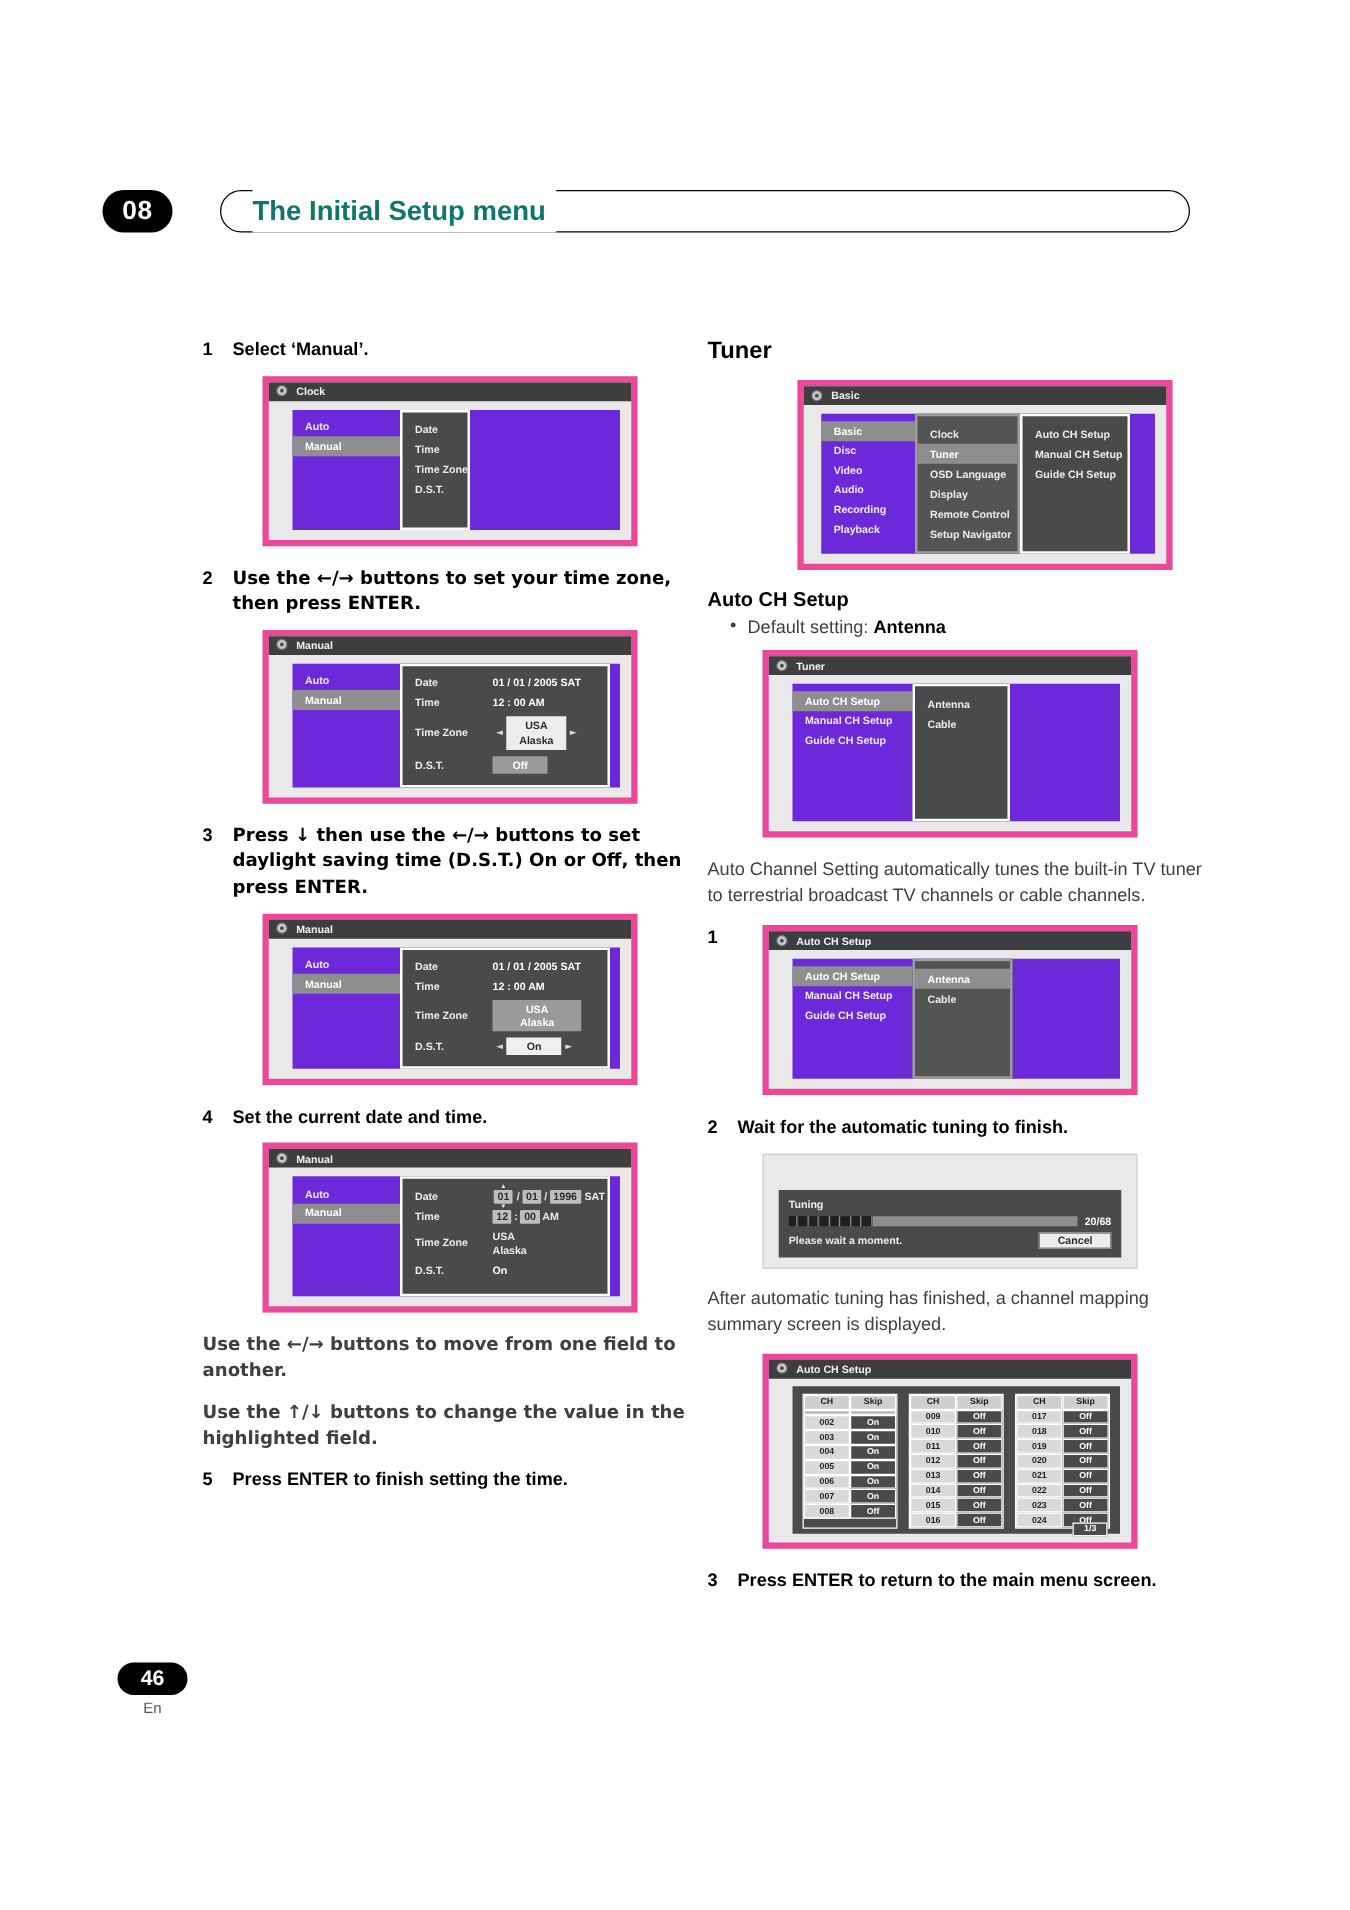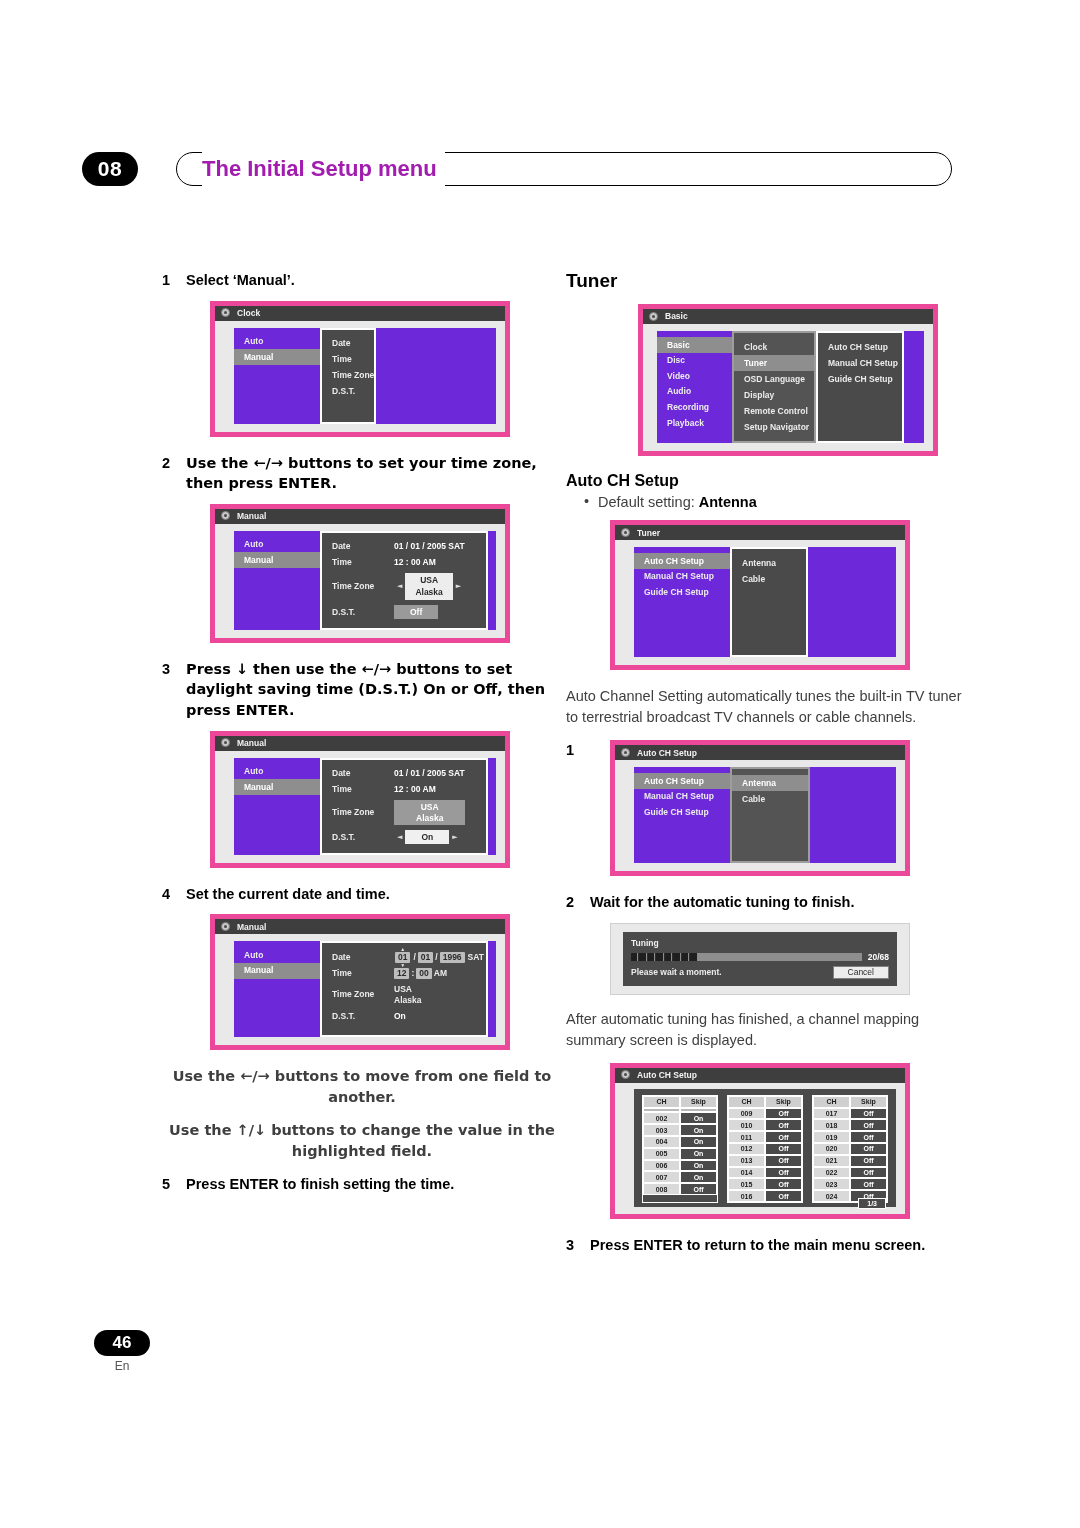--- a/index.html
+++ b/index.html
@@ -51,21 +51,21 @@
     box-sizing: border-box;
   }
   .header-title {
     position: absolute;
     left: 120px;
     top: 0;
     height: 34px;
     line-height: 33px;
     font-size: 22px;
     font-weight: bold;
-    color: #a21caf;
+    color: #0f766e;
     z-index: 3;
     background: #fff;
     padding-right: 8px;
   }
 
   
   .col {
     position: absolute;
     top: 270px;
     width: 400px;
@@ -115,21 +115,21 @@
     padding-left: 14px;
   }
   .bullet-line::before {
     content: "\2022";
     position: absolute;
     left: 0;
     top: -1px;
     color: #3f3f3f;
   }
   .bullet-line b { color: #000; }
-  .arrow { font-family: "DejaVu Sans", sans-serif; font-weight: bold; text-align: center; }
+  .arrow { font-family: "DejaVu Sans", sans-serif; font-weight: bold; }
 
   
   .osd {
     position: relative;
     background: #e9e9e9;
     width: 300px;
     margin: 0 0 16px 48px;
     box-sizing: border-box;
     border: 5px solid #ec4899;
   }
@@ -293,20 +293,21 @@
     background: #e9e9e9;
     width: 300px;
     margin: 0 0 14px 48px;
     padding: 8px 12px;
     box-sizing: border-box;
     border: 1px solid #cfcfcf;
   }
   .dlg-inner {
     background: #4a4a4a;
     padding: 6px 8px 7px 8px;
+    margin-top: 20px;
   }
   .dlg-title {
     font-size: 8.5px;
     color: #f0f0f0;
     font-weight: bold;
     margin-bottom: 4px;
   }
   .dlg-progress-row {
     display: flex;
     align-items: center;
@@ -346,21 +347,21 @@
     justify-content: space-between;
   }
   .dlg-wait {
     font-size: 8.5px;
     color: #ececec;
     font-weight: bold;
   }
   .dlg-cancel {
     font-size: 8.5px;
     color: #2b2b2b;
-    font-weight: normal;
+    font-weight: bold;
     background: #ededed;
     border: 1px solid #808080;
     padding: 0.5px 14px;
   }
 
   
   .chtable-body {
     background: #4a4a4a;
     margin: 6px 9px 7px 19px;
     padding: 6px 8px 4px 8px;

